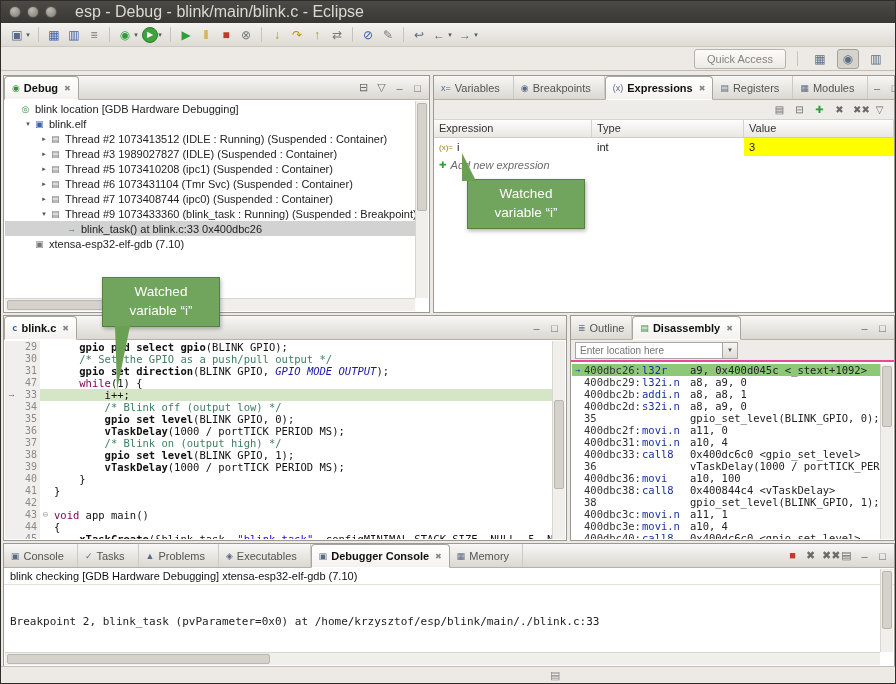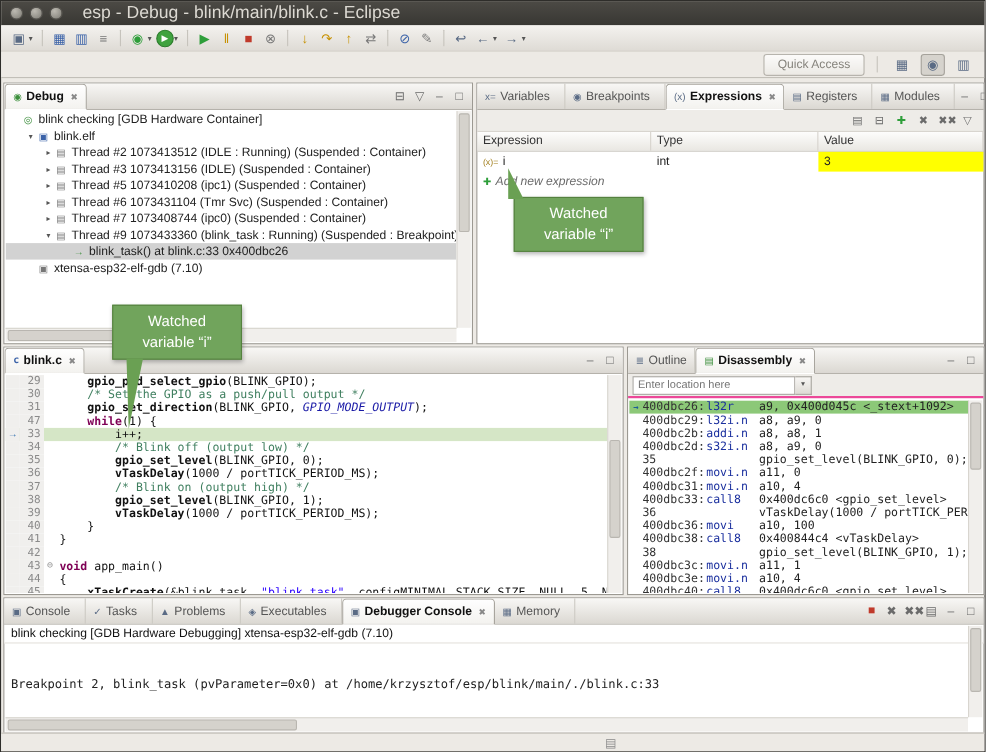--- a/index.html
+++ b/index.html
@@ -54,21 +54,21 @@
   .xicon{font-size:8px;color:#a07d1a;}
   .addrow-label{font-style:italic;color:#6b6b6b;}
   
   .ed-body{position:absolute;top:25px;left:1px;right:14px;bottom:1px;overflow:hidden;background:#fff;font-family:"DejaVu Sans Mono",monospace;font-size:10.5px;}
   .eline{height:12px;display:flex;white-space:pre;}
   .eline.cur{background:#d5e6c6;}
   .emark{width:13px;flex:none;text-align:center;color:#2f6fae;font-size:9px;background:#f0efed;height:100%;font-family:"Liberation Sans",sans-serif;font-weight:bold;}
   .enum{width:22px;flex:none;text-align:right;color:#8a8a8a;background:#f0efed;padding-right:3px;font-size:10px;height:100%;}
   .efold{width:11px;flex:none;color:#9a9a9a;font-size:9px;text-align:center;}
   .ecode{flex:1;padding-left:3px;overflow:hidden;}
-  .pl{color:#111}.cm{color:#3f7f5f}.kw{color:#7f0055;font-weight:bold}.mc{color:#1a1aa6;font-style:italic}.st{color:#2a00ff}.fn{color:#111;font-weight:bold}
+  .pl{color:#111}.cm{color:#3f7f5f}.kw{color:#7f0055;font-weight:normal}.mc{color:#1a1aa6;font-style:italic}.st{color:#2a00ff}.fn{color:#111;font-weight:bold}
   
   .atools{height:22px;background:#eeece8;border-bottom:2px solid #ec4899;display:flex;align-items:center;padding:0 4px;}
   .loc-input{width:148px;height:17px;border:1px solid #a9a6a0;background:#fff;font-size:10px;padding:0 4px;color:#333;font-family:"Liberation Sans",sans-serif;}
   .loc-drop{width:15px;height:17px;border:1px solid #a9a6a0;border-left:none;background:linear-gradient(#f7f6f4,#dedbd5);font-size:6px;display:flex;align-items:center;justify-content:center;color:#555;}
   .asm{position:absolute;top:48px;left:1px;right:14px;bottom:1px;overflow:hidden;background:#fff;font-family:"DejaVu Sans Mono",monospace;font-size:10.5px;}
   .aline{height:12px;display:flex;align-items:center;white-space:pre;}
   .aline.cur{background:#8cc878;}
   .amark{width:12px;flex:none;text-align:center;font-size:8px;color:#1e5e96;font-weight:bold;}
   .acol1{width:58px;flex:none;color:#333;}
   .acol2{width:48px;flex:none;color:#1a2f9e;}
@@ -180,39 +180,39 @@
           <span class="phi">⊟</span>
           <span class="phi">▽</span>
           <span class="phi">–</span>
           <span class="phi">□</span>
         </div>
       </div>
       <div class="tree">
   <div class="trow ind0">
     <span class="arrow"></span>
     <span class="ticn i-green">◎</span>
-    <span>blink checking [GDB Hardware Container]</span>
+    <span>blink location [GDB Hardware Debugging]</span>
   </div>
 
   <div class="trow ind1">
     <span class="arrow">▾</span>
     <span class="ticn i-blue">▣</span>
     <span>blink.elf</span>
   </div>
 
   <div class="trow ind2">
     <span class="arrow">▸</span>
     <span class="ticn i-gray">▤</span>
     <span>Thread #2 1073413512 (IDLE : Running) (Suspended : Container)</span>
   </div>
 
   <div class="trow ind2">
     <span class="arrow">▸</span>
     <span class="ticn i-gray">▤</span>
-    <span>Thread #3 1073413156 (IDLE) (Suspended : Container)</span>
+    <span>Thread #3 1989027827 (IDLE) (Suspended : Container)</span>
   </div>
 
   <div class="trow ind2">
     <span class="arrow">▸</span>
     <span class="ticn i-gray">▤</span>
     <span>Thread #5 1073410208 (ipc1) (Suspended : Container)</span>
   </div>
 
   <div class="trow ind2">
     <span class="arrow">▸</span>

